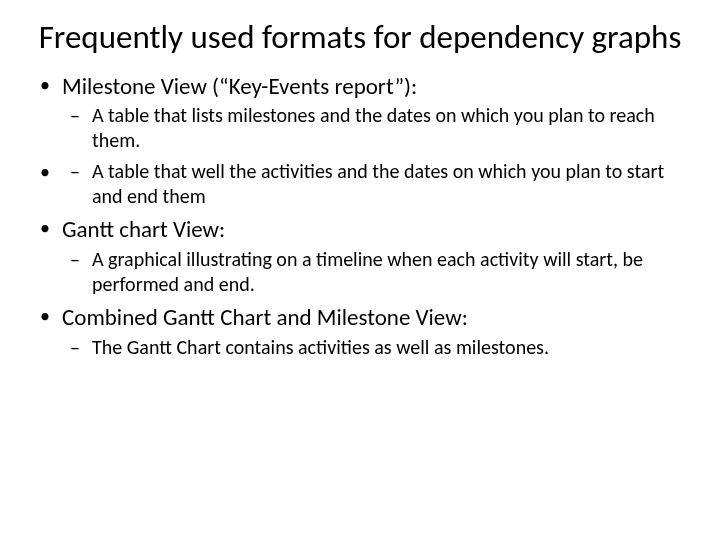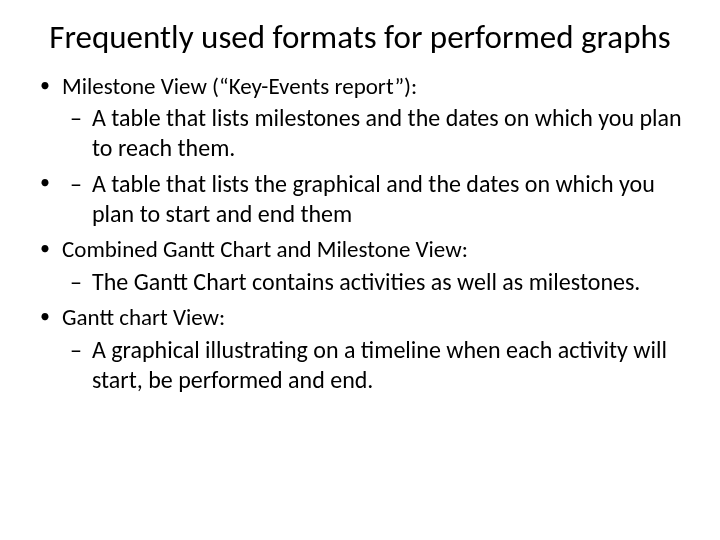--- a/index.html
+++ b/index.html
@@ -37,52 +37,52 @@
     font-size: 20px;
   }
   ul.inner {
     list-style: none;
     padding-left: 30px;
     margin-top: 2px;
     margin-bottom: 6px;
   }
   ul.inner > li {
     position: relative;
-    font-size: 24px;
+    font-size: 20px;
     line-height: 1.25;
   }
   ul.inner > li::before {
     content: "–";
     position: absolute;
     left: -22px;
     top: 0;
   }
 </style>
 </head>
 <body>
 
-<h1 class="title">Frequently used formats for performed graphs</h1>
+<h1 class="title">Frequently used formats for dependency graphs</h1>
 
 <ul class="outer">
   <li>
     <span>Milestone View (“Key-Events report”):</span>
     <ul class="inner">
       <li>A table that lists milestones and the dates on which you plan to reach them.</li>
     </ul>
   </li>
   <li>
     <ul class="inner">
-      <li>A table that lists the graphical and the dates on which you plan to start and end them</li>
+      <li>A table that well the activities and the dates on which you plan to start and end them</li>
+    </ul>
+  </li>
+  <li>
+    <span>Gantt chart View:</span>
+    <ul class="inner">
+      <li>A graphical illustrating on a timeline when each activity will start, be performed and end.</li>
     </ul>
   </li>
   <li>
     <span>Combined Gantt Chart and Milestone View:</span>
     <ul class="inner">
       <li>The Gantt Chart contains activities as well as milestones.</li>
     </ul>
   </li>
-  <li>
-    <span>Gantt chart View:</span>
-    <ul class="inner">
-      <li>A graphical illustrating on a timeline when each activity will start, be performed and end.</li>
-    </ul>
-  </li>
 </ul>
 
 </body></html>

